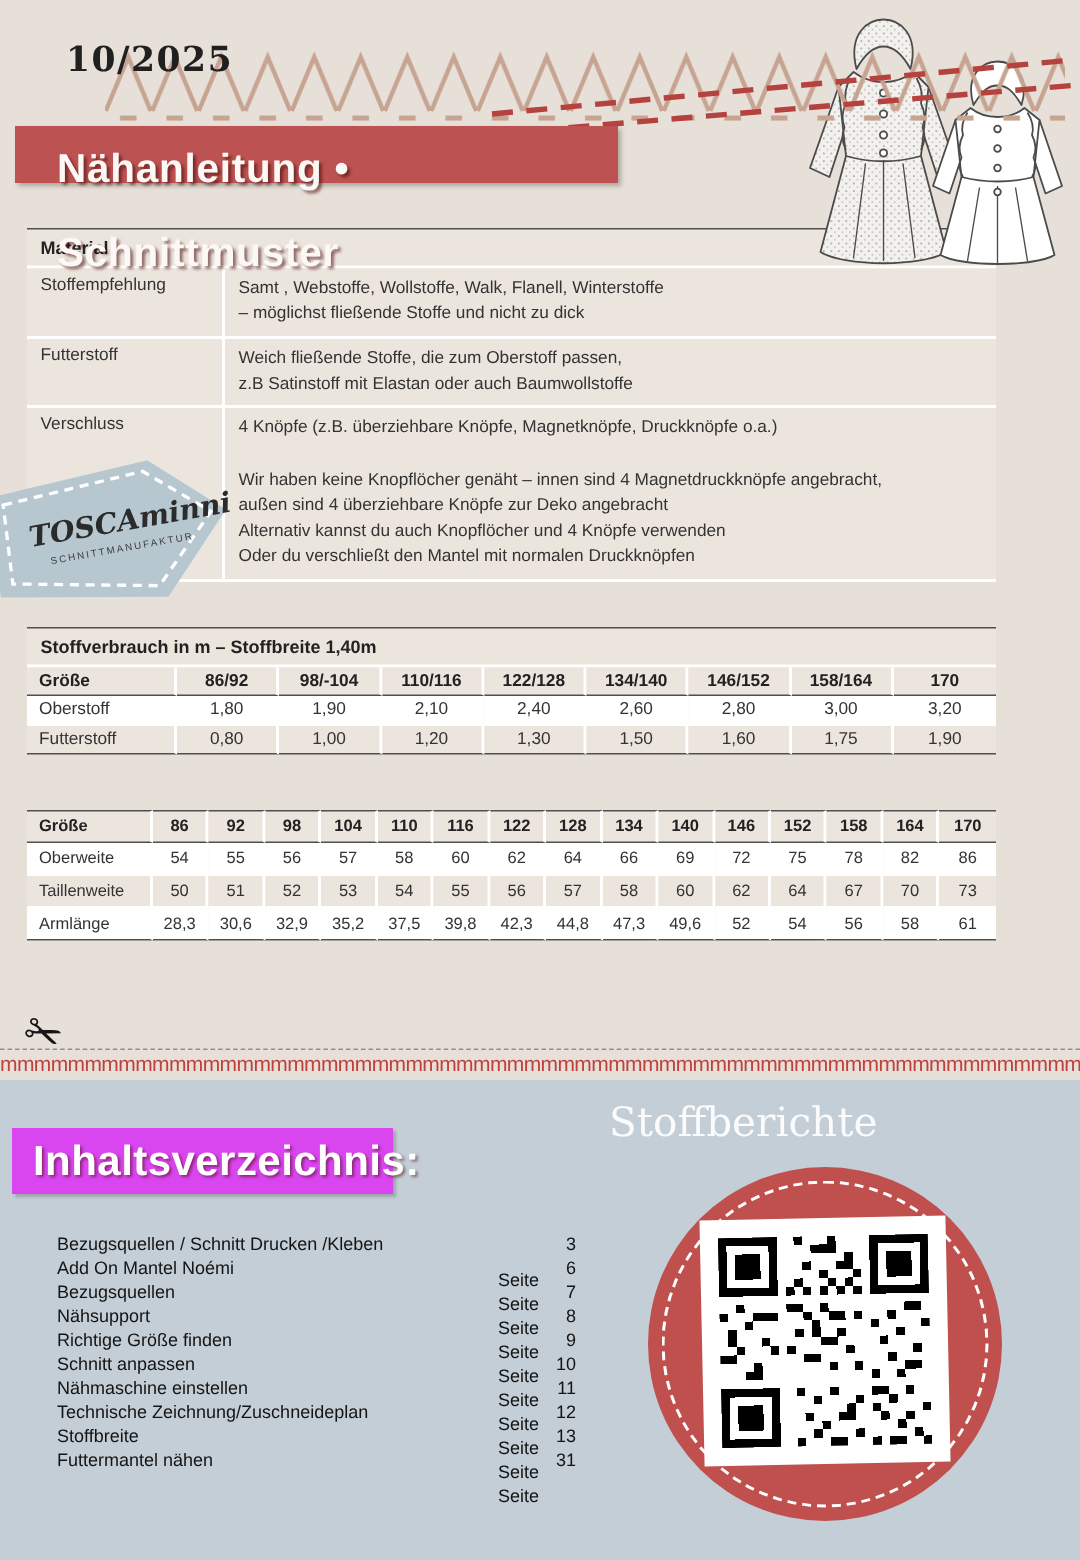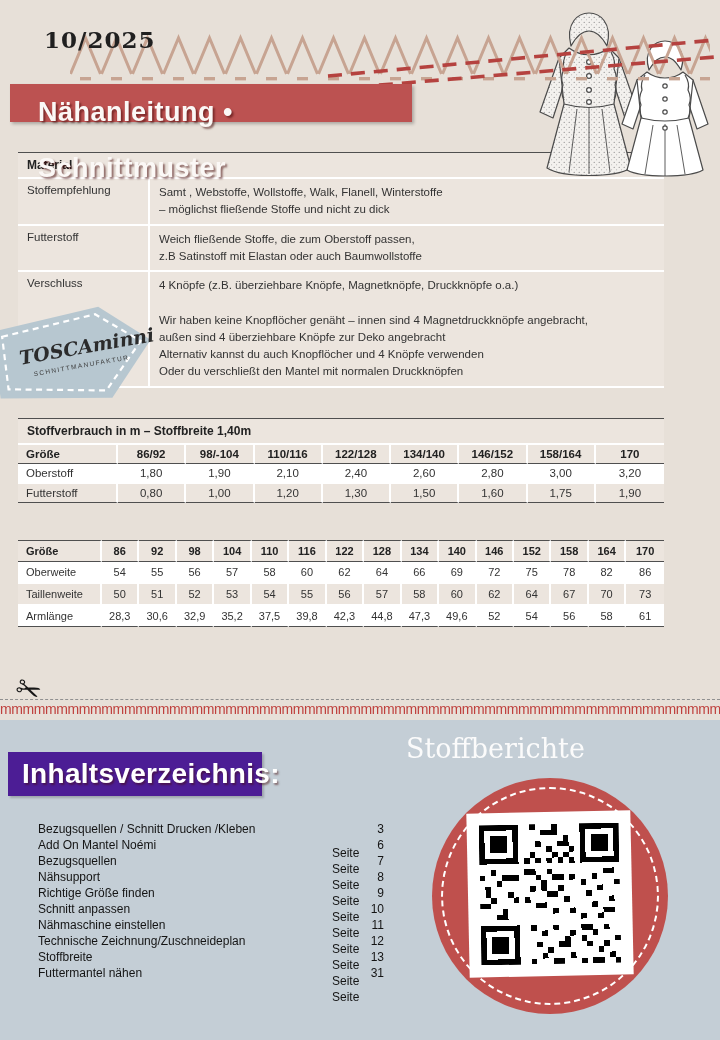--- a/index.html
+++ b/index.html
@@ -43,21 +43,21 @@
 
   
   #dash-line{left:0;top:699px;width:720px;border-top:1.5px dashed #909090;z-index:2;}
   #scissors{left:16px;top:672px;font-size:30px;color:#161616;z-index:3;
             transform:rotate(22deg);font-family:"DejaVu Sans",sans-serif;}
   #m-line{left:0;top:701px;width:720px;height:17px;overflow:hidden;white-space:nowrap;
           color:#bf403d;font-size:14px;line-height:16px;letter-spacing:-.4px;z-index:2;}
 
   
   #band{left:0;top:720px;width:720px;height:320px;background:#c4ced6;}
-  #toc-box{left:8px;top:752px;width:254px;height:44px;background:#4c1d95;color:#fff;
+  #toc-box{left:8px;top:752px;width:254px;height:44px;background:#d946ef;color:#fff;
            font-size:28px;font-weight:bold;line-height:44px;padding-left:14px;
            box-sizing:border-box;letter-spacing:.3px;z-index:2;
            text-shadow:1.5px 1.5px 2px rgba(70,10,10,.5);box-shadow:2px 2px 2px rgba(0,0,0,.2);}
   #toc-list{left:38px;top:821px;z-index:2;}
   .toc-row{display:flex;width:346px;height:16px;font-size:12px;color:#141414;align-items:center;}
   .toc-title{flex:0 0 294px;white-space:nowrap;overflow:hidden;}
   .toc-seite{flex:0 0 32px;margin-top:48px;}
   .toc-page{flex:0 0 20px;text-align:right;}
 
   #fabric-title{left:406px;top:733px;width:244px;text-align:left;color:#fbfbfb;

